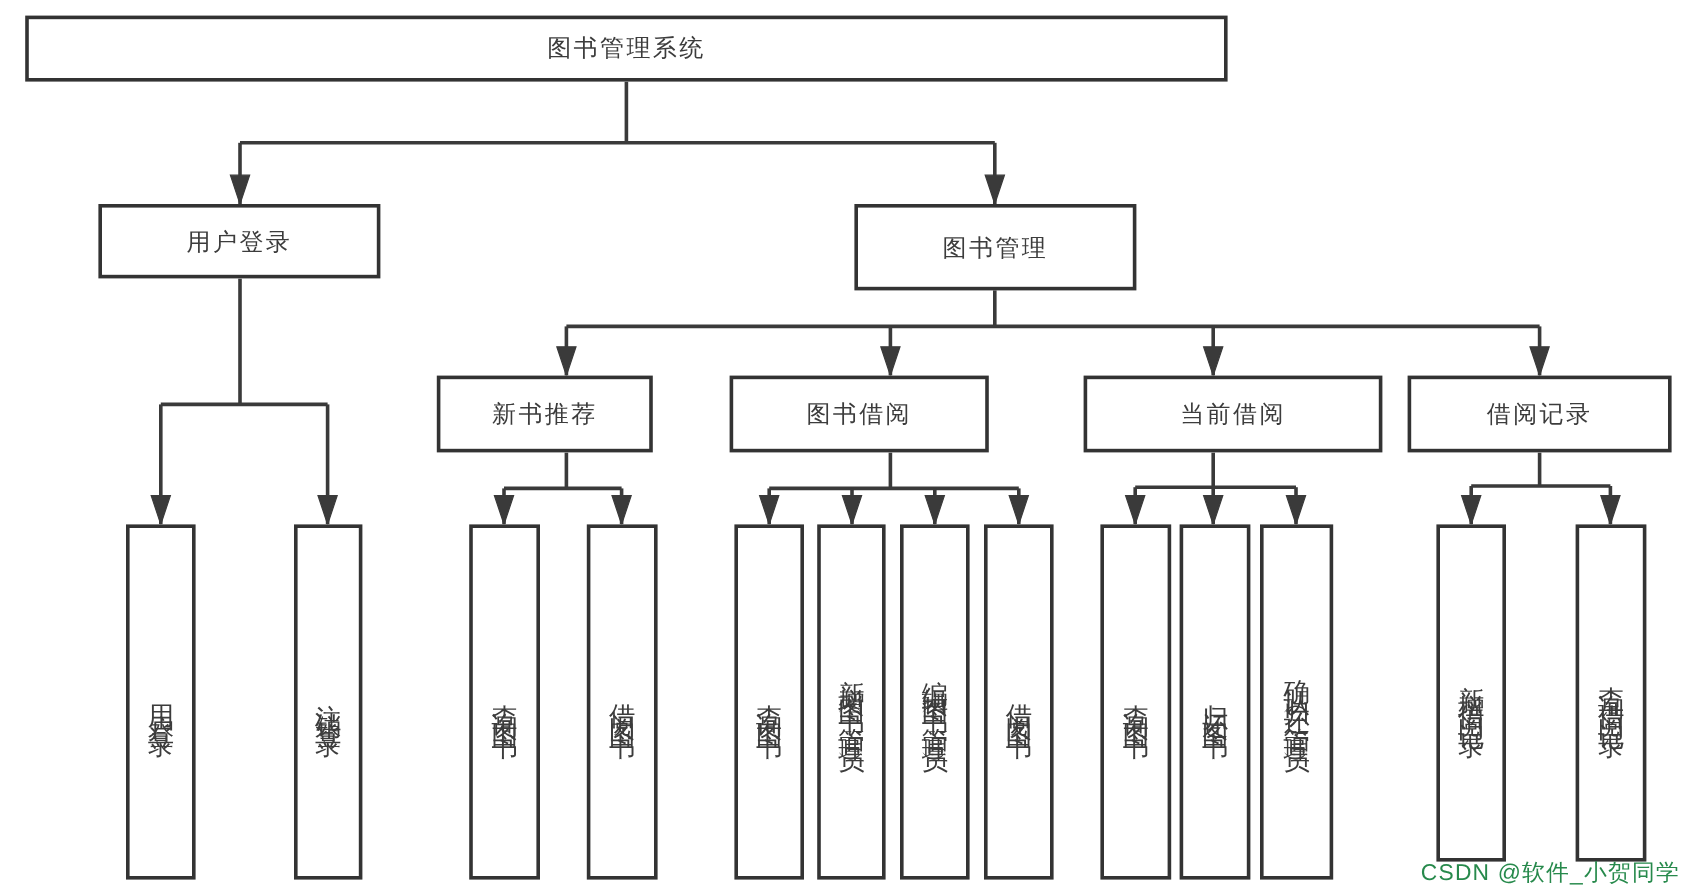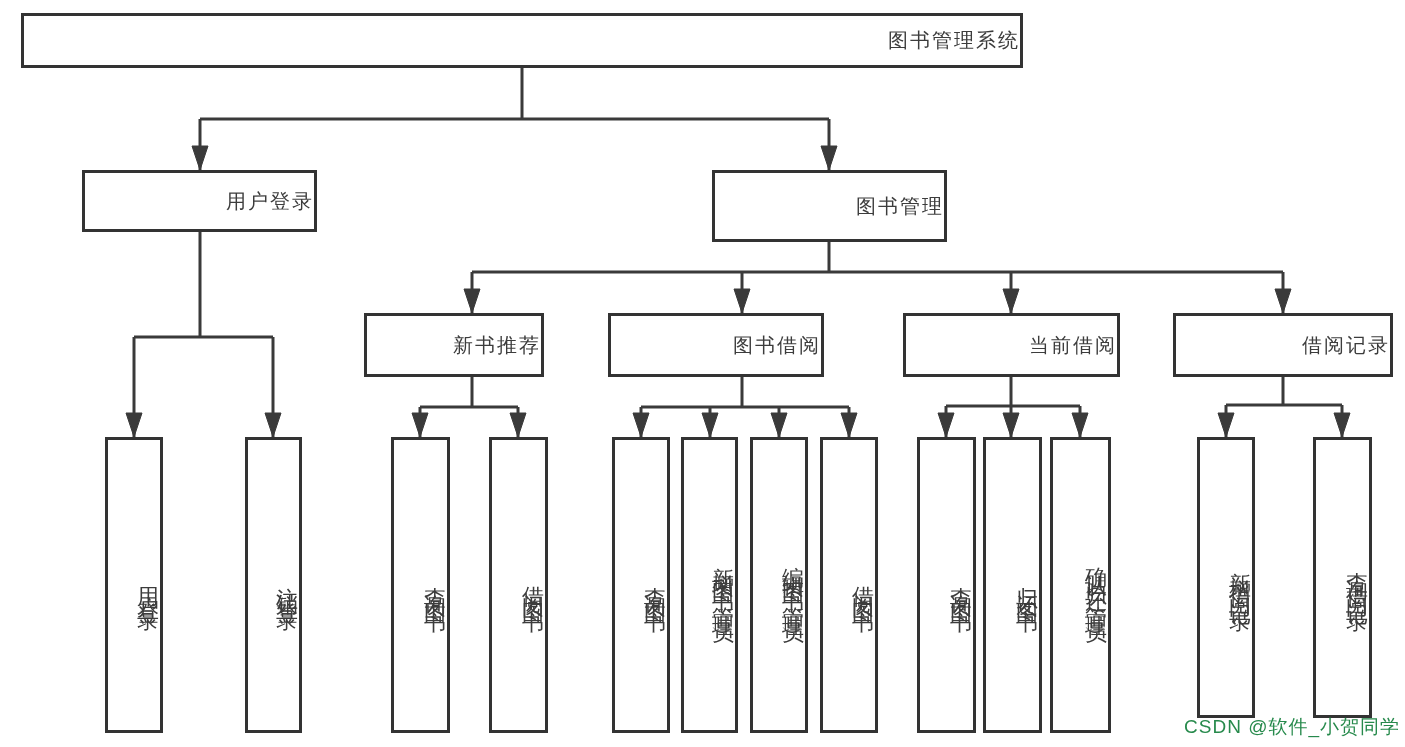--- a/index.html
+++ b/index.html
@@ -9,21 +9,21 @@
     background:#ffffff;
     font-family:"Liberation Sans","DejaVu Sans",sans-serif;
     overflow:hidden;
   }
   #connectors{position:absolute;left:0;top:0;z-index:1;}
   .box{
     position:absolute;
     box-sizing:border-box;
     background:#ffffff;
     border:3px solid #333333;
-    display:flex;align-items:center;justify-content:flex-end;
+    display:flex;align-items:center;justify-content:center;
     z-index:2;
     color:#3c3c3c;
   }
   .hlabel{
     font-size:20px;
     letter-spacing:2px;
     color:#3c3c3c;
     white-space:nowrap;
   }
   .vlabel{
@@ -104,21 +104,21 @@
   <div class="box" style="left:712px;top:170px;width:235px;height:72px;">
     <span class="hlabel">图书管理</span>
   </div>
 
   <div class="box" style="left:364px;top:313px;width:180px;height:64px;">
     <span class="hlabel">新书推荐</span>
   </div>
   <div class="box" style="left:608px;top:313px;width:216px;height:64px;">
     <span class="hlabel">图书借阅</span>
   </div>
-  <div class="box" style="left:903px;top:313px;width:217px;height:64px;">
+  <div class="box" style="left:903px;top:313px;width:249px;height:64px;">
     <span class="hlabel">当前借阅</span>
   </div>
   <div class="box" style="left:1173px;top:313px;width:220px;height:64px;">
     <span class="hlabel">借阅记录</span>
   </div>
 
   <div class="box" style="left:105px;top:437px;width:58px;height:296px;">
     <span class="vlabel">用户登录</span>
   </div>
   <div class="box" style="left:245px;top:437px;width:57px;height:296px;">

